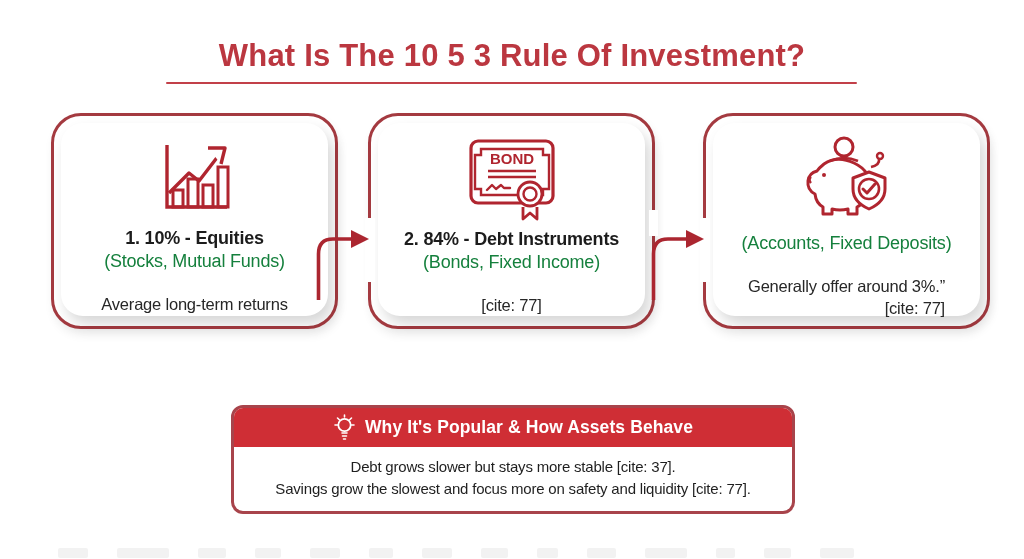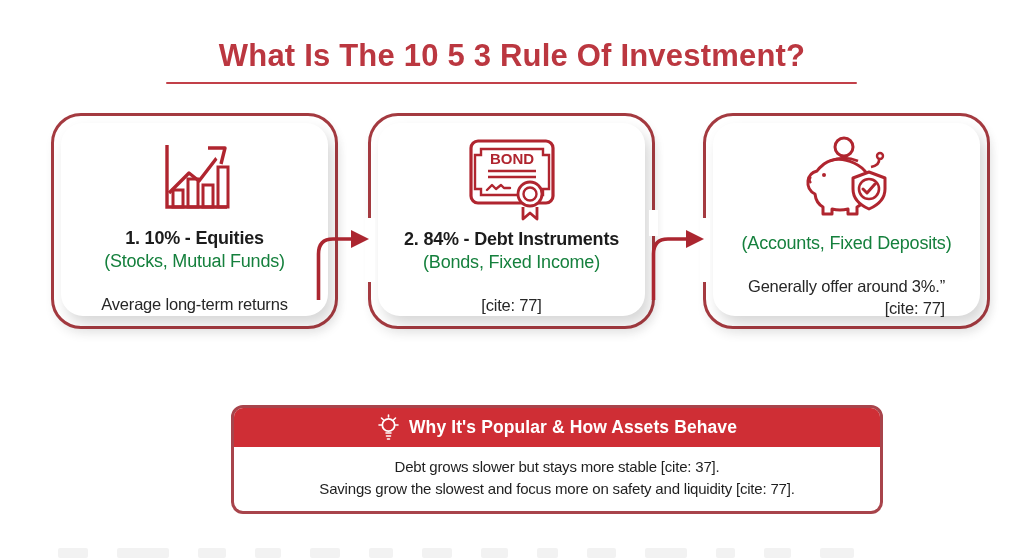--- a/index.html
+++ b/index.html
@@ -81,21 +81,21 @@
     line-height: 1.32;
   }
   .flow-arrow { position: absolute; top: 208px; width: 72px; height: 100px; }
   .flow-arrow-1 { left: 303px; }
   .flow-arrow-2 { left: 638px; }
 
   .banner {
     position: absolute;
     top: 405px;
     left: 231px;
-    width: 652px;
+    width: 564px;
     border: 3px solid #a8444b;
     border-radius: 12px;
     background: #ffffff;
     overflow: hidden;
   }
   .banner-header {
     background: #cf2e35;
     color: #ffffff;
     height: 39px;
     display: flex;

